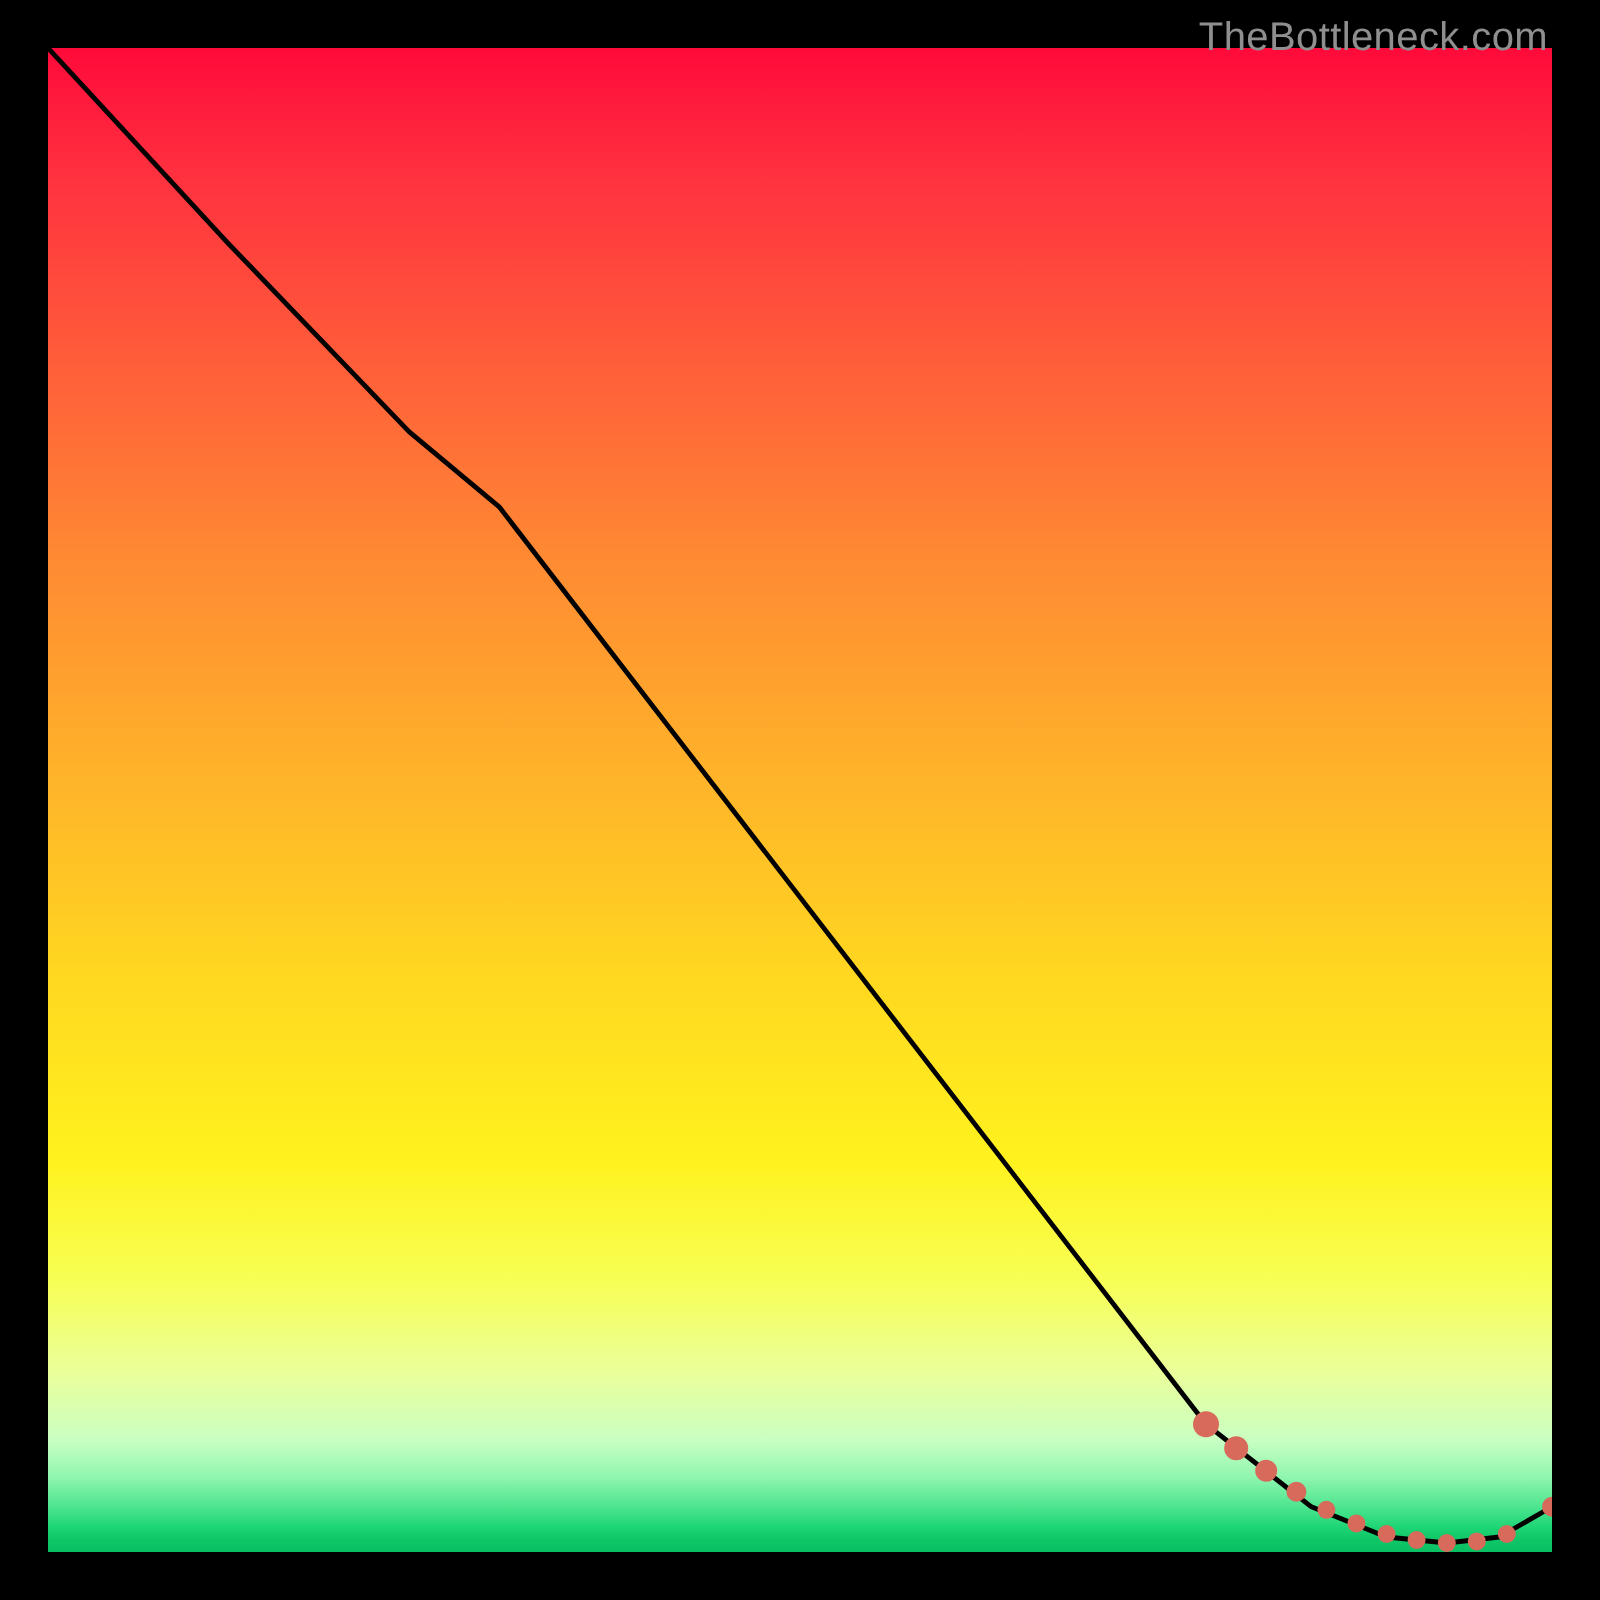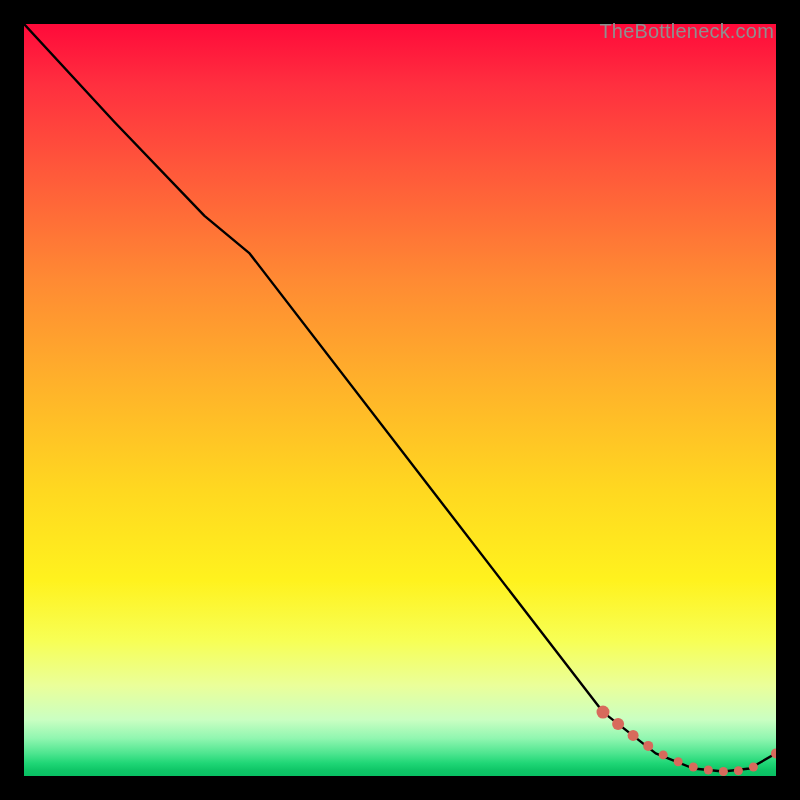--- a/index.html
+++ b/index.html
@@ -31,21 +31,21 @@
       #caffc2 92.5%,
       #90f6b0 95%,
       #4de58f 97%,
       #1fd676 98.3%,
       #0fc667 99.2%,
       #08c063 100%
     );
   }
   .attribution {
     position: absolute;
-    top: 20px;
+    top: 8px;
     right: 26px;
     color: #8f8f8f;
     font-size: 20px;
     font-weight: 500;
     letter-spacing: 0.2px;
   }
   svg.plot {
     position: absolute;
     left: 24px;
     top: 24px;

